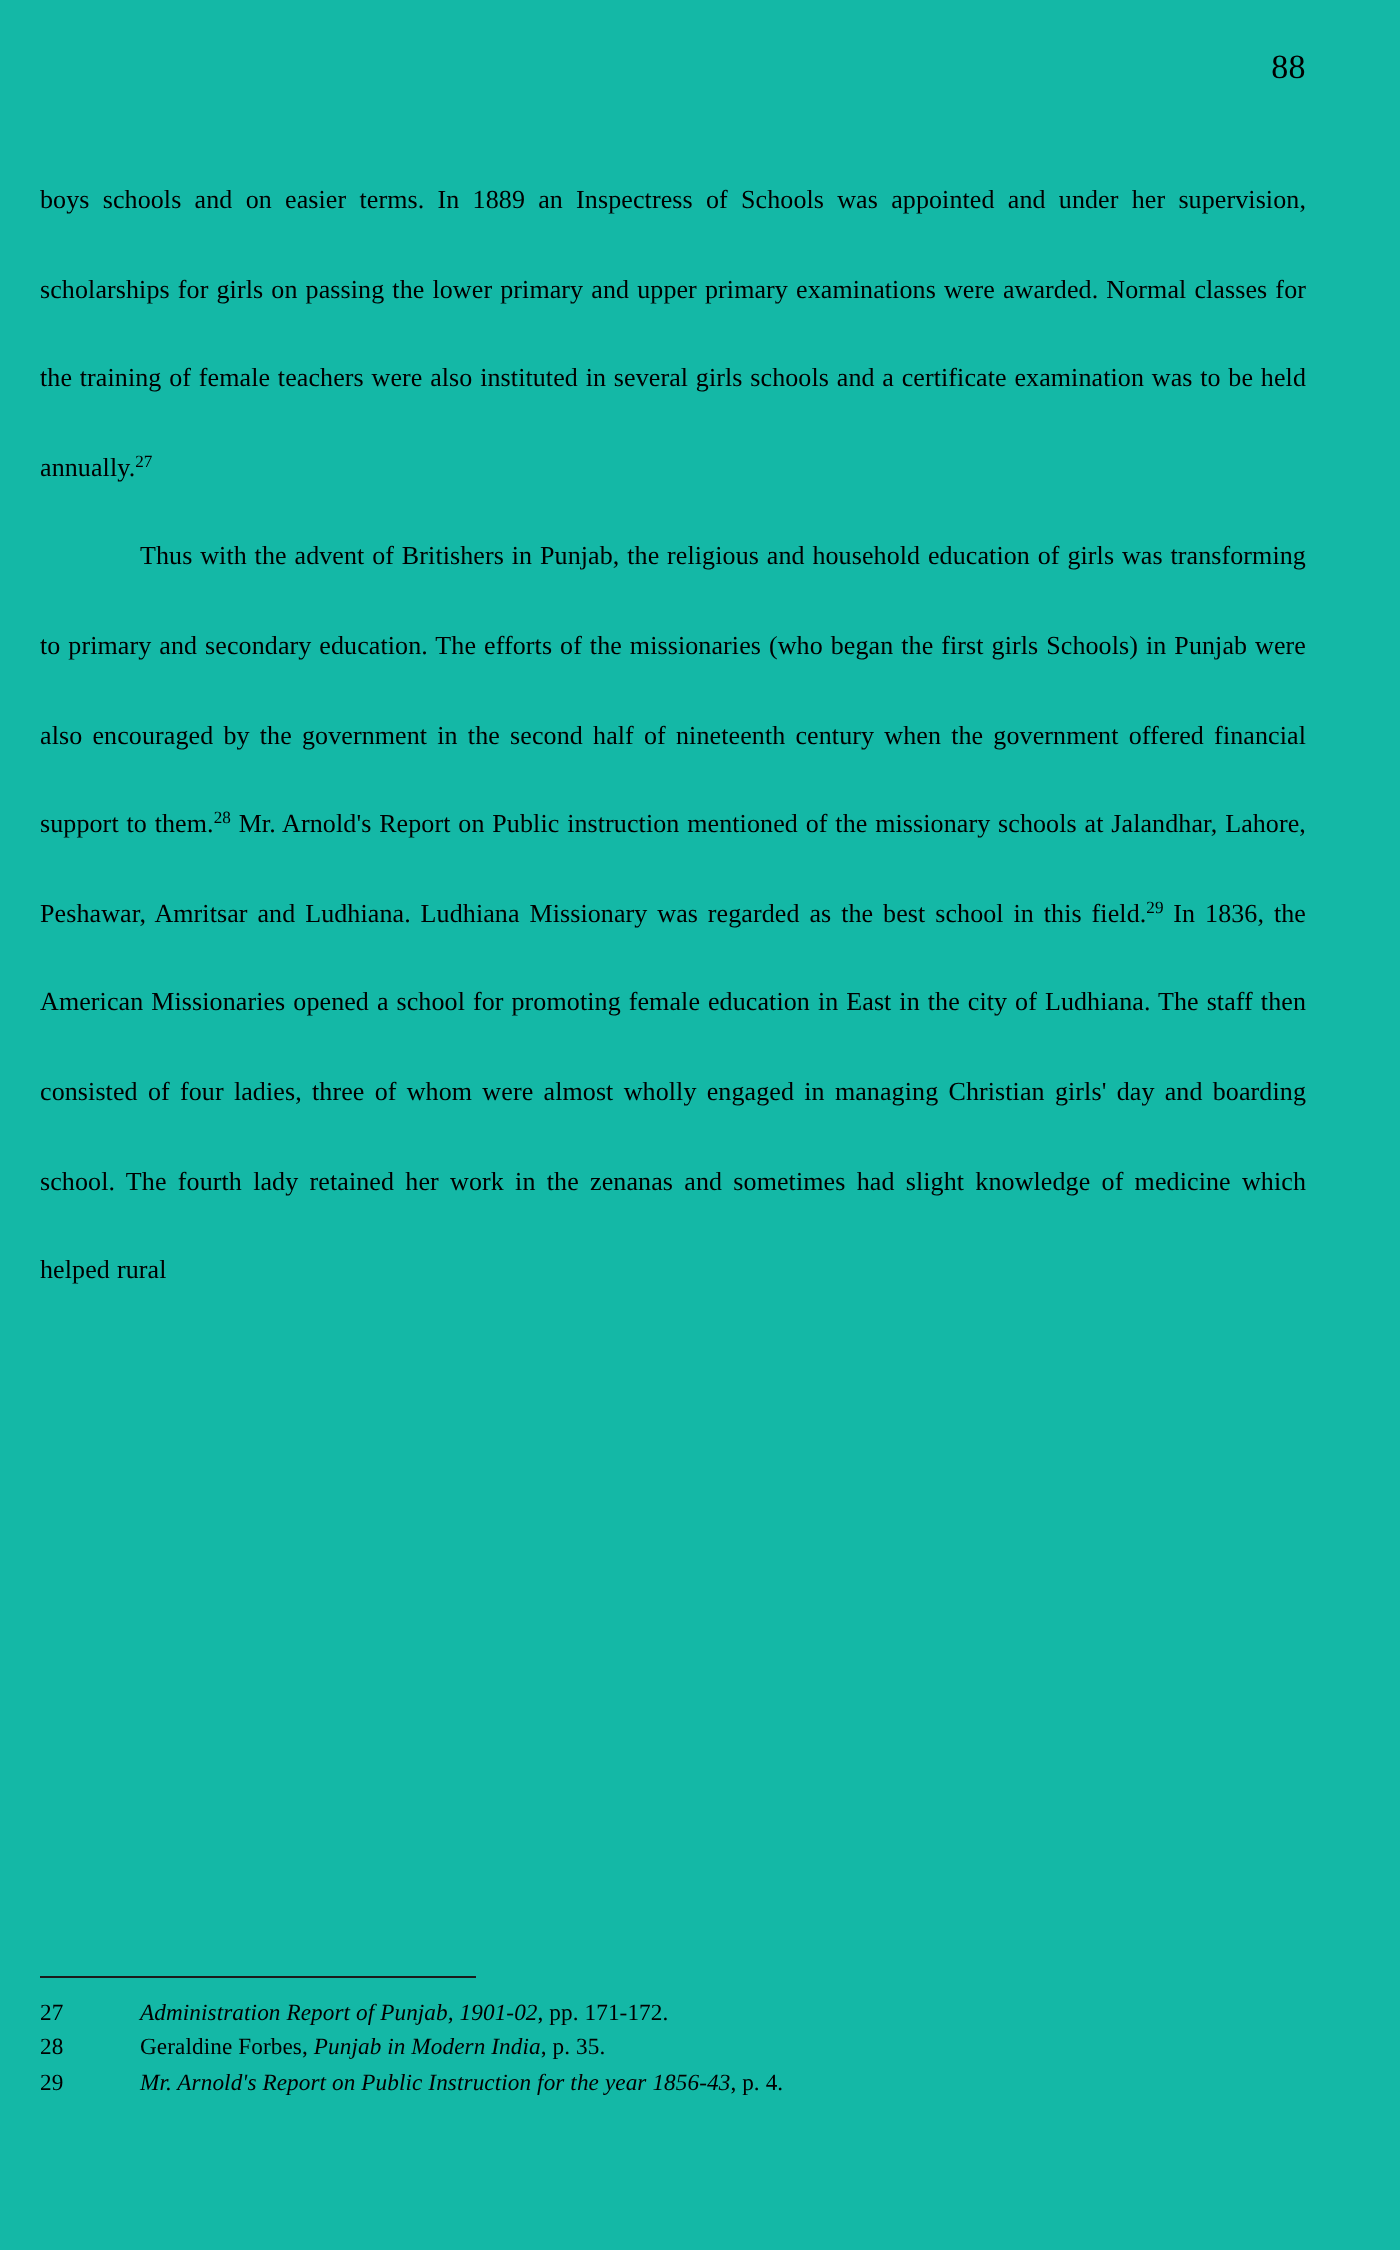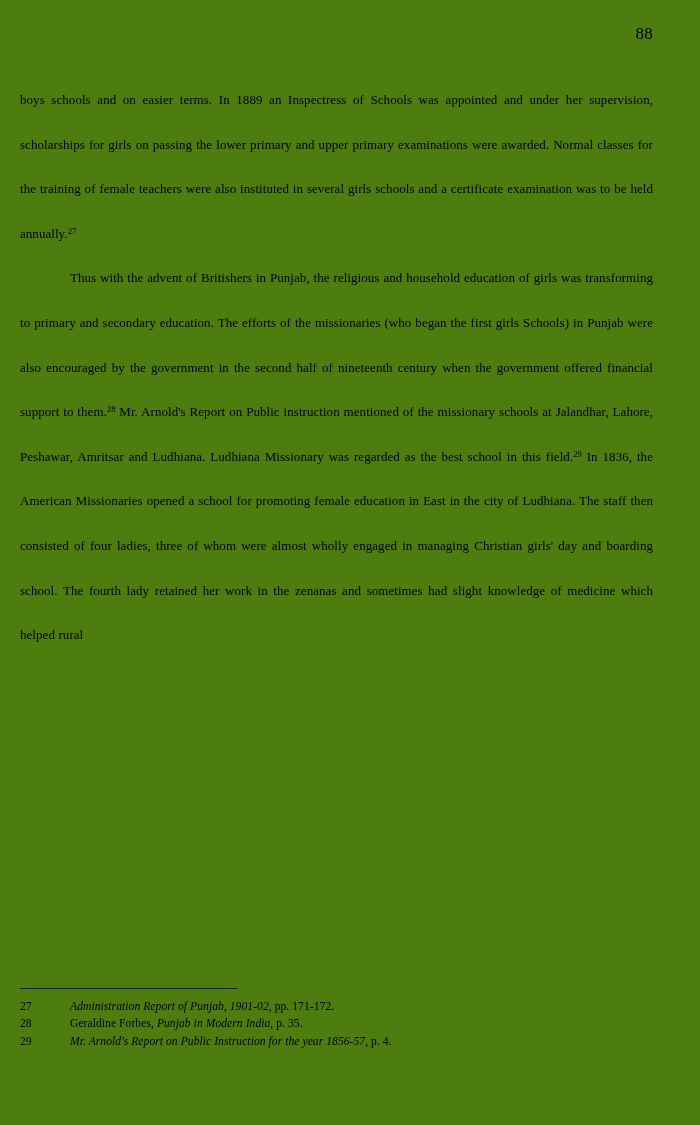--- a/index.html
+++ b/index.html
@@ -10,21 +10,21 @@
   }
   body {
     font-family: "Liberation Serif", "DejaVu Serif", serif;
     color: #000000;
     -webkit-font-smoothing: antialiased;
   }
   .page {
     position: relative;
     width: 700px;
     height: 1125px;
-    background: #4d7c0f;
+    background: #14b8a6;
     overflow: hidden;
     box-sizing: border-box;
   }
   .page-number {
     position: absolute;
     top: 24px;
     left: 20px;
     width: 633px;
     text-align: right;
     font-size: 17px;
@@ -110,18 +110,18 @@
         <li class="footnote-item">
           <span class="footnote-num">27</span>
           <span class="footnote-text"><i>Administration Report of Punjab, 1901-02</i>, pp. 171-172.</span>
         </li>
         <li class="footnote-item">
           <span class="footnote-num">28</span>
           <span class="footnote-text">Geraldine Forbes, <i>Punjab in Modern India</i>, p. 35.</span>
         </li>
         <li class="footnote-item">
           <span class="footnote-num">29</span>
-          <span class="footnote-text"><i>Mr. Arnold's Report on Public Instruction for the year 1856-57</i>, p. 4.</span>
+          <span class="footnote-text"><i>Mr. Arnold's Report on Public Instruction for the year 1856-43</i>, p. 4.</span>
         </li>
       </ul>
   </div>
 
 </div>
 
 </body></html>

